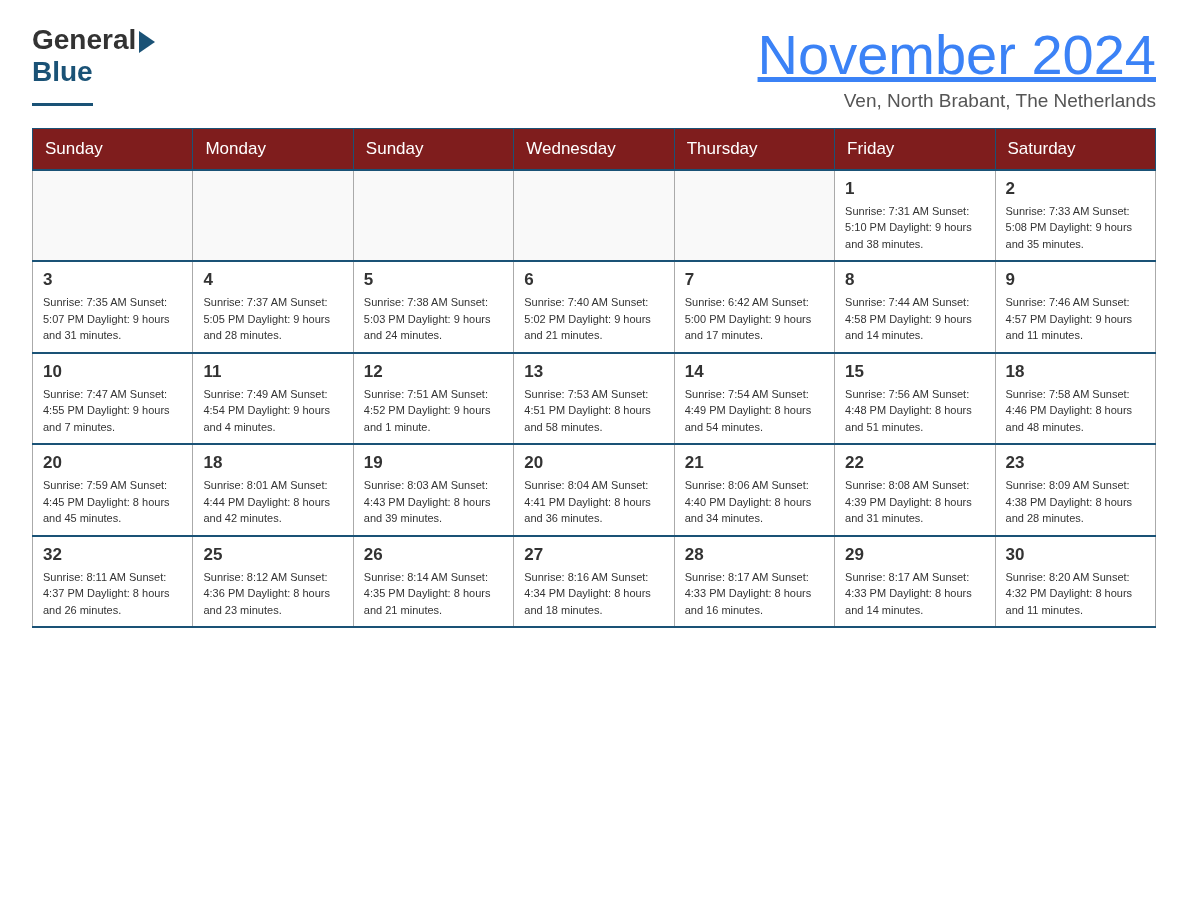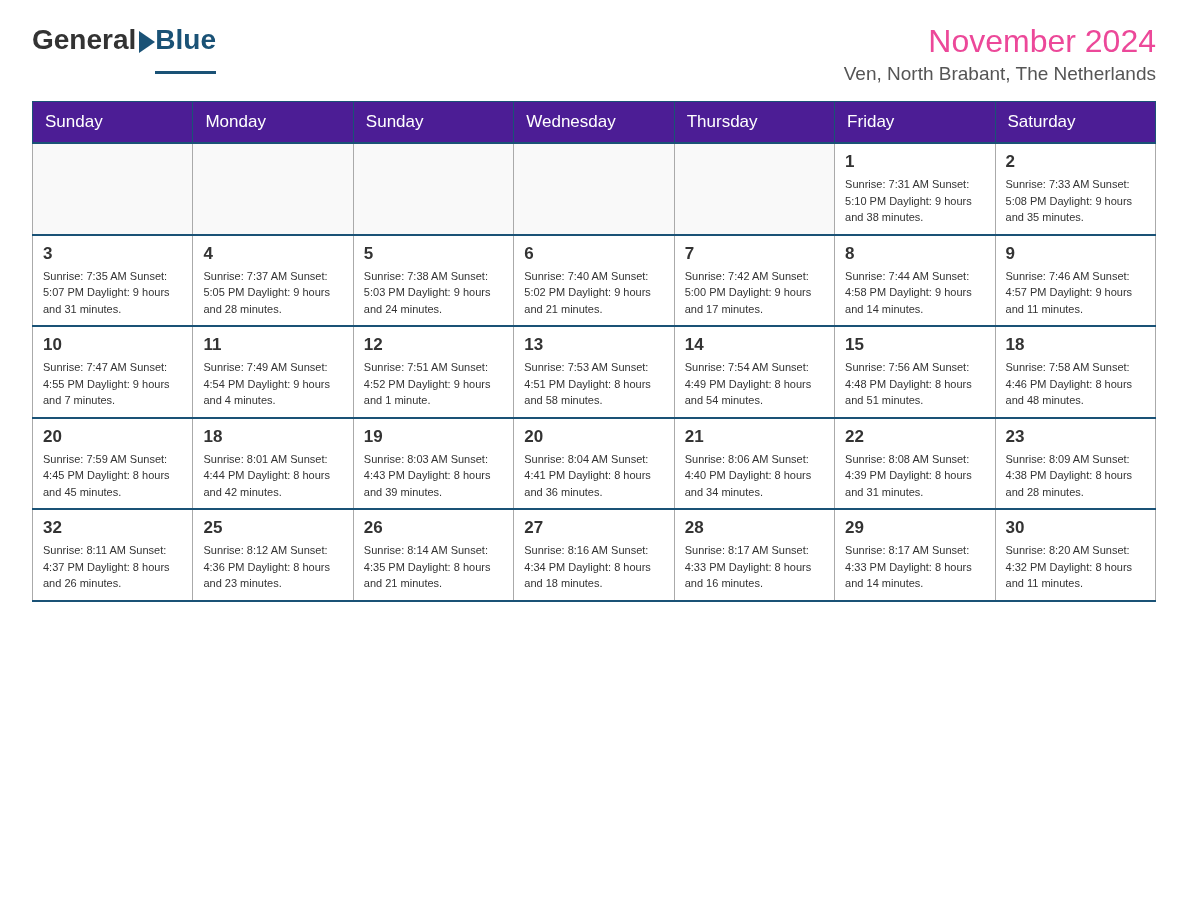--- a/index.html
+++ b/index.html
@@ -13,37 +13,38 @@
     .header {
       display: flex;
       justify-content: space-between;
       align-items: flex-start;
       margin-bottom: 16px;
     }
     .title-area {
       text-align: right;
     }
     .month-year {
-      font-size: 32px;
+      font-size: 56px;
       font-weight: normal;
-      color: #ec4899;
+      color: #3b82f6;
       line-height: 1.1;
+      text-decoration: underline;
     }
     .location {
       font-size: 19px;
       color: #555;
       margin-top: 4px;
     }
     .calendar {
       width: 100%;
       border-collapse: collapse;
       margin-top: 8px;
     }
     .calendar th {
-      background: #4c1d95;
+      background: #7f1d1d;
       color: #fff;
       font-size: 17px;
       font-weight: normal;
       padding: 10px 12px;
       text-align: left;
       border: 1px solid #1a5276;
     }
     .calendar td {
       width: 14.28%;
       vertical-align: top;
@@ -66,21 +67,21 @@
     .day-detail {
       font-size: 11px;
       color: #333;
       line-height: 1.5;
     }
     .empty-cell {
       background: #f9f9f9;
     }
     .logo-wrapper {
       display: flex;
-      flex-direction: row;
+      flex-direction: column;
     }
     .logo-top-row {
       display: flex;
       align-items: center;
     }
     .logo-arrow {
       display: inline-block;
       width: 0;
       height: 0;
       border-top: 11px solid transparent;
@@ -174,21 +175,21 @@
 Daylight: 9 hours and 24 minutes.</div>
         </td>
         <td>
           <span class="day-number">6</span>
           <div class="day-detail">Sunrise: 7:40 AM
 Sunset: 5:02 PM
 Daylight: 9 hours and 21 minutes.</div>
         </td>
         <td>
           <span class="day-number">7</span>
-          <div class="day-detail">Sunrise: 7:42 AM
+          <div class="day-detail">Sunrise: 6:42 AM
 Sunset: 5:00 PM
 Daylight: 9 hours and 17 minutes.</div>
         </td>
         <td>
           <span class="day-number">8</span>
           <div class="day-detail">Sunrise: 7:44 AM
 Sunset: 4:58 PM
 Daylight: 9 hours and 14 minutes.</div>
         </td>
         <td>

